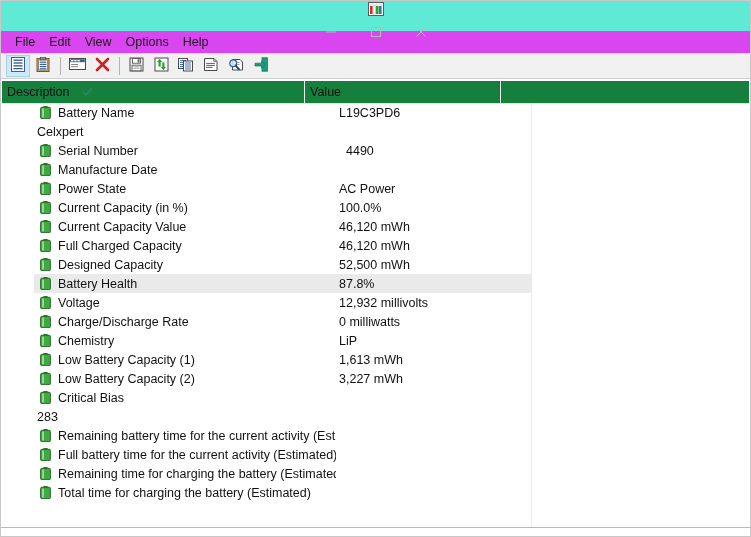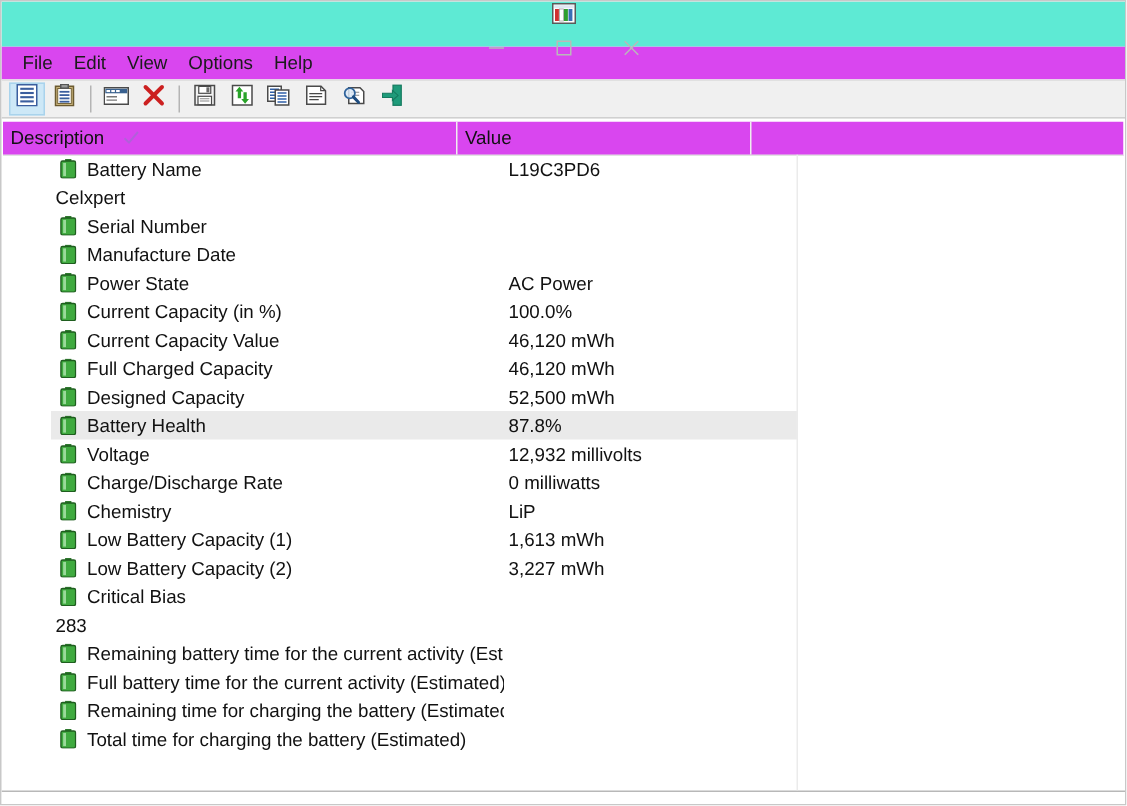--- a/index.html
+++ b/index.html
@@ -112,21 +112,21 @@
     position: absolute;
     left: 1px;
     top: 80px;
     right: 1px;
     bottom: 9px;
     background: #ffffff;
     overflow: hidden;
   }
   .lv-header {
     height: 22px;
-    background: #d946ef;
+    background: #15803d;
     border-bottom: 1px solid #e2e2e2;
     display: flex;
     position: relative;
   }
   .hcell {
     display: flex;
     align-items: center;
     font-size: 12.5px;
     color: #111111;
     padding-left: 5px;
@@ -430,20 +430,21 @@
         <div class="row">
           <div class="rowhl"></div>
           <div class="cell-desc">
             <span class="batt-icon"><svg width="11" height="13" viewBox="0 0 11 13">
                 <rect x="3.4" y="0" width="4.2" height="1.5" fill="#2f7a2f"></rect>
                 <rect x="0.6" y="1.3" width="9.8" height="11.4" rx="1.2" fill="#3faa3f" stroke="#1f5e1f" stroke-width="0.9"></rect>
                 <rect x="2.1" y="2.6" width="1.9" height="8.8" fill="#b9eab9" fill-opacity="0.75"></rect>
               </svg></span>
             <span class="desc-text">Serial Number</span>
           </div>
+          <div class="cell-val indent">4490</div>
         </div>
         <div class="row">
           <div class="rowhl"></div>
           <div class="cell-desc">
             <span class="batt-icon"><svg width="11" height="13" viewBox="0 0 11 13">
                 <rect x="3.4" y="0" width="4.2" height="1.5" fill="#2f7a2f"></rect>
                 <rect x="0.6" y="1.3" width="9.8" height="11.4" rx="1.2" fill="#3faa3f" stroke="#1f5e1f" stroke-width="0.9"></rect>
                 <rect x="2.1" y="2.6" width="1.9" height="8.8" fill="#b9eab9" fill-opacity="0.75"></rect>
               </svg></span>
             <span class="desc-text">Manufacture Date</span>

